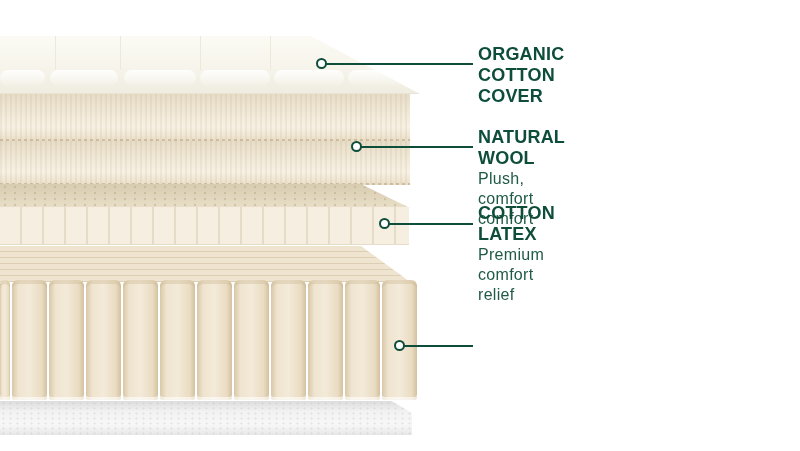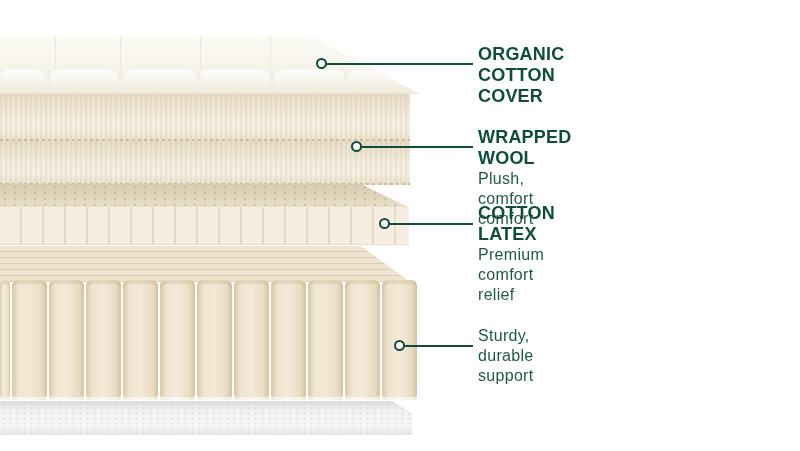--- a/index.html
+++ b/index.html
@@ -159,35 +159,34 @@
     <div class="dot" style="left:316px;top:58px"></div>
     <div class="label" style="top:44px">
       <span class="title">ORGANIC COTTON COVER</span>
     </div>
   </div>
 
   <div class="callout">
     <div class="leader" style="left:360px;top:146px;width:113px"></div>
     <div class="dot" style="left:351px;top:141px"></div>
     <div class="label" style="top:127px">
-      <span class="title">WRAPPED WOOL</span>
+      <span class="title">NATURAL WOOL</span>
       <span class="desc">Plush, comfort comfort</span>
     </div>
   </div>
 
   <div class="callout">
     <div class="leader" style="left:388px;top:223px;width:85px"></div>
     <div class="dot" style="left:379px;top:218px"></div>
     <div class="label" style="top:203px">
       <span class="title">COTTON LATEX</span>
       <span class="desc">Premium comfort relief</span>
     </div>
   </div>
 
   <div class="callout">
     <div class="leader" style="left:403px;top:345px;width:70px"></div>
     <div class="dot" style="left:394px;top:340px"></div>
     <div class="label" style="top:326px">
-      <span class="desc">Sturdy, durable support</span>
     </div>
   </div>
 
 </div>
 
 </body></html>

